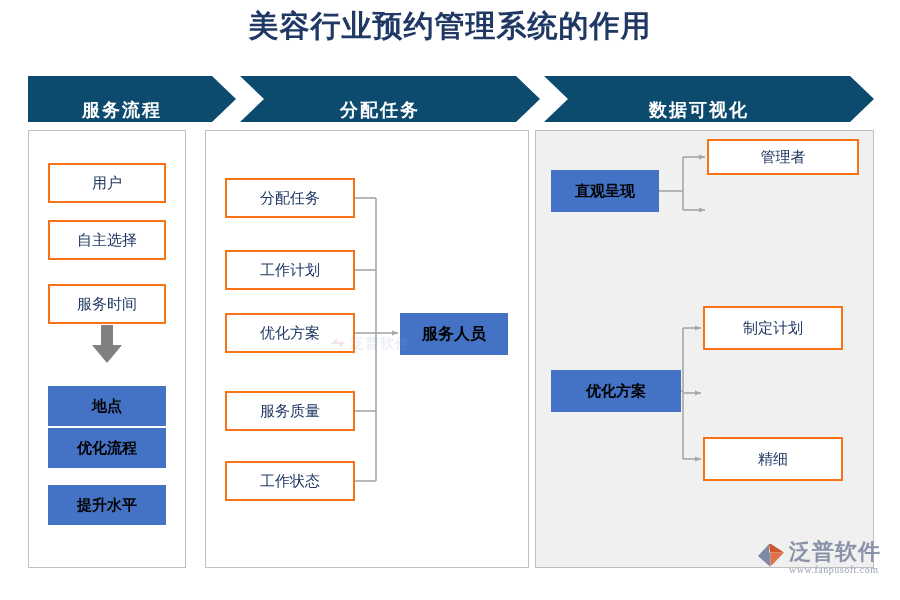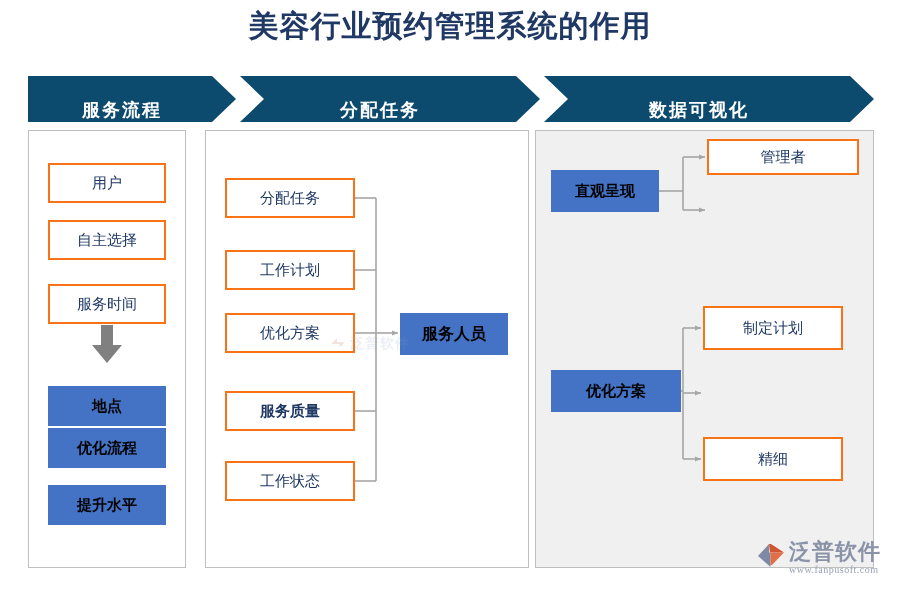--- a/index.html
+++ b/index.html
@@ -62,21 +62,21 @@
   
   .lc{left:48px;width:118px;height:40px;}
   .l1{top:163px;} .l2{top:220px;} .l3{top:284px;}
   .l4{top:372px;margin-top:14px;} .l5{top:428px;} .l6{top:485px;}
 
   
   .down-arrow{position:absolute;left:92px;top:325px;width:30px;height:38px;}
 
   
   .mc{left:225px;width:130px;height:40px;}
-  .m1{top:178px;} .m2{top:250px;} .m3{top:313px;} .m4{top:391px;font-weight:bold;} .m5{top:461px;}
+  .m1{top:178px;} .m2{top:250px;} .m3{top:313px;} .m4{top:391px;} .m5{top:461px;}
   .m-target{left:400px;top:313px;width:108px;height:42px;font-size:16px;}
 
   
   .r-blue-1{left:551px;top:170px;width:108px;height:42px;}
   .r-blue-2{left:551px;top:370px;width:130px;height:42px;font-family:Liberation Mono, monospace;}
   .r-white{width:152px;height:36px;left:707px;}
   .rw1{top:139px;} .rw2{top:192px;}
   .r-white-b{width:140px;height:44px;left:703px;}
   .rb1{top:306px;} .rb2{top:371px;} .rb3{top:437px;}
 

